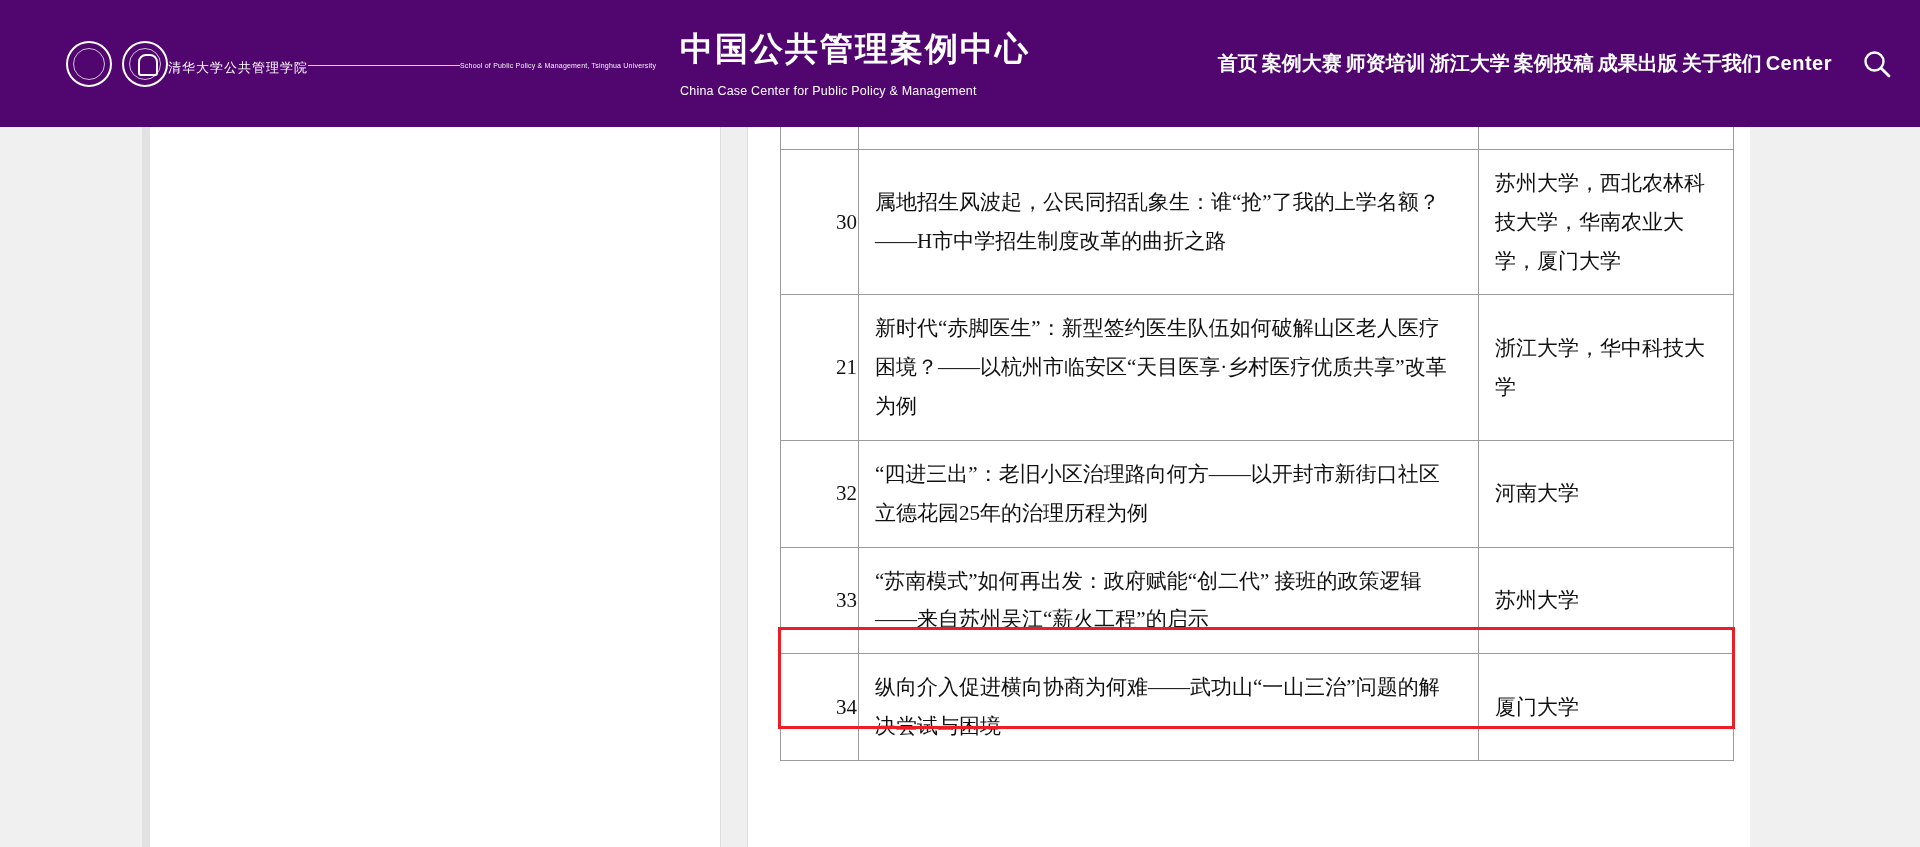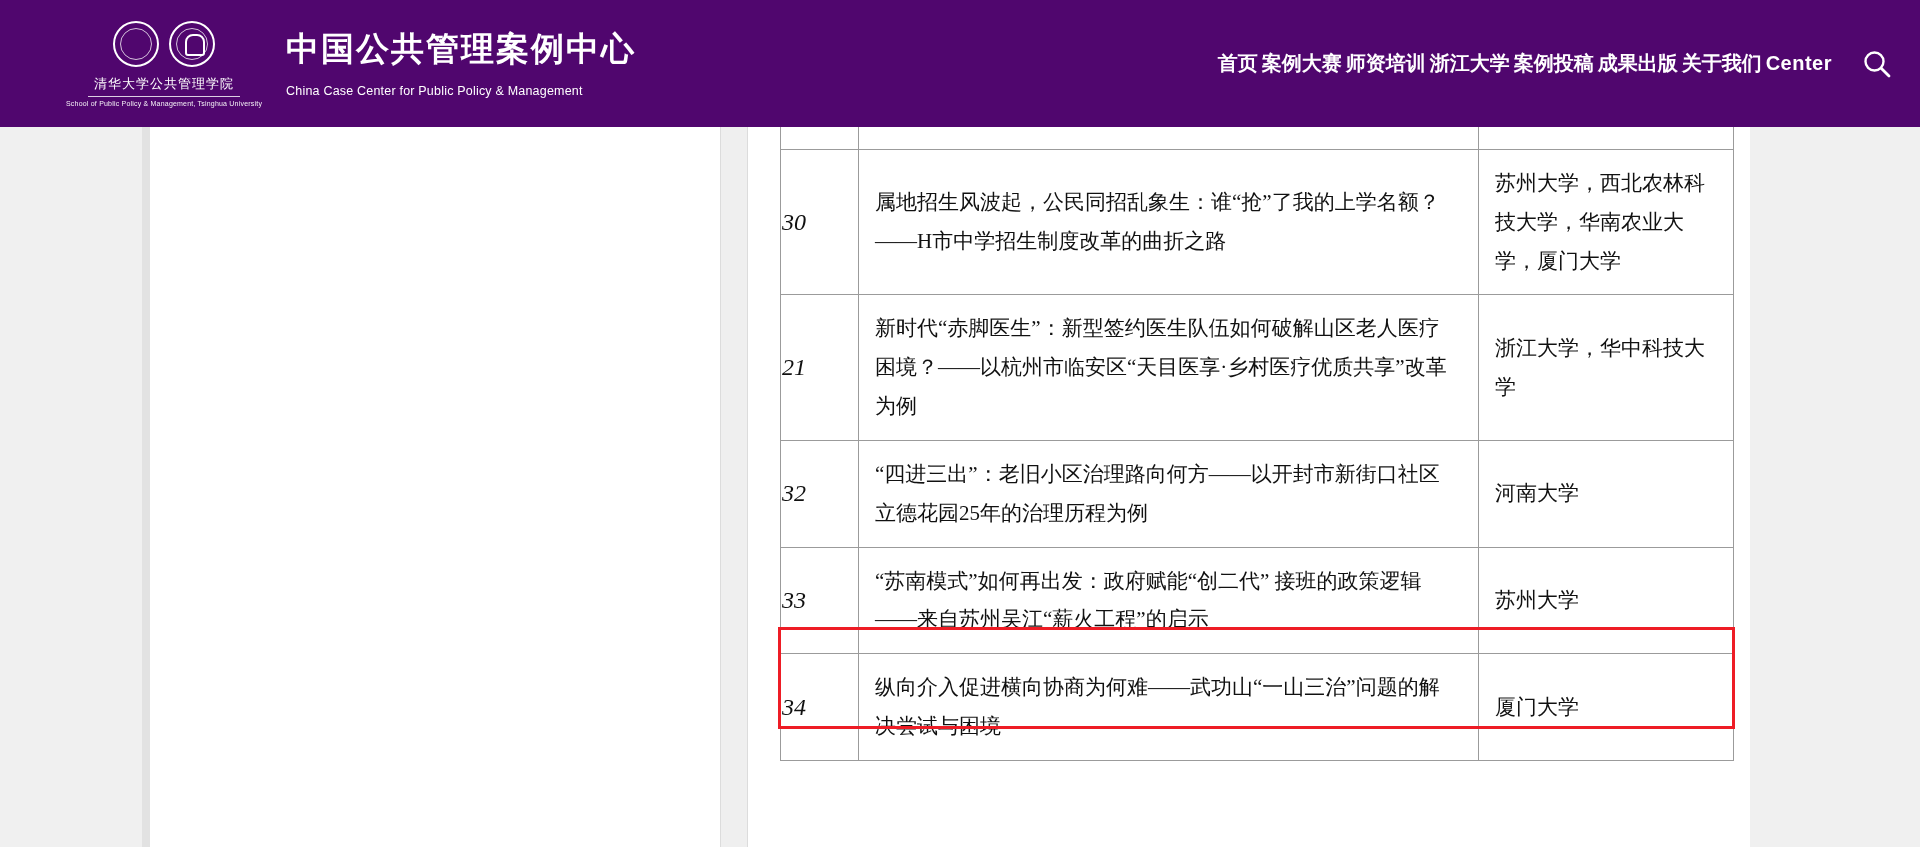--- a/index.html
+++ b/index.html
@@ -51,21 +51,21 @@
   .seal.bell::after {
     content: "";
     position: absolute;
     left: 14px;
     top: 11px;
     width: 16px;
     height: 18px;
     border: 2px solid #ffffff;
     border-radius: 8px 8px 3px 3px;
   }
-  .logo-lockup { display: flex; flex-direction: column; align-items: center; }
+  .logo-lockup { display: flex; flex-direction: row; align-items: center; }
   .logo-cn {
     color: #ffffff;
     font-size: 13px;
     letter-spacing: 1px;
     margin-top: 8px;
     white-space: nowrap;
   }
   .logo-en {
     color: #ffffff;
     font-size: 7px;
@@ -172,23 +172,22 @@
     background: #ffffff;
   }
   table.case-table td {
     border: 1px solid #9b9b9b;
     vertical-align: middle;
     font-family: "Liberation Serif", "DejaVu Serif", serif;
     color: #111111;
   }
   td.col-idx {
     width: 78px;
-    text-align: left;
-    font-size: 24px;
-    font-style: italic;
+    text-align: right;
+    font-size: 21px;
   }
   td.col-title {
     width: 620px;
     padding: 14px 18px 14px 16px;
     font-size: 21px;
     line-height: 1.85;
   }
   td.col-univ {
     width: 255px;
     padding: 14px 16px;

